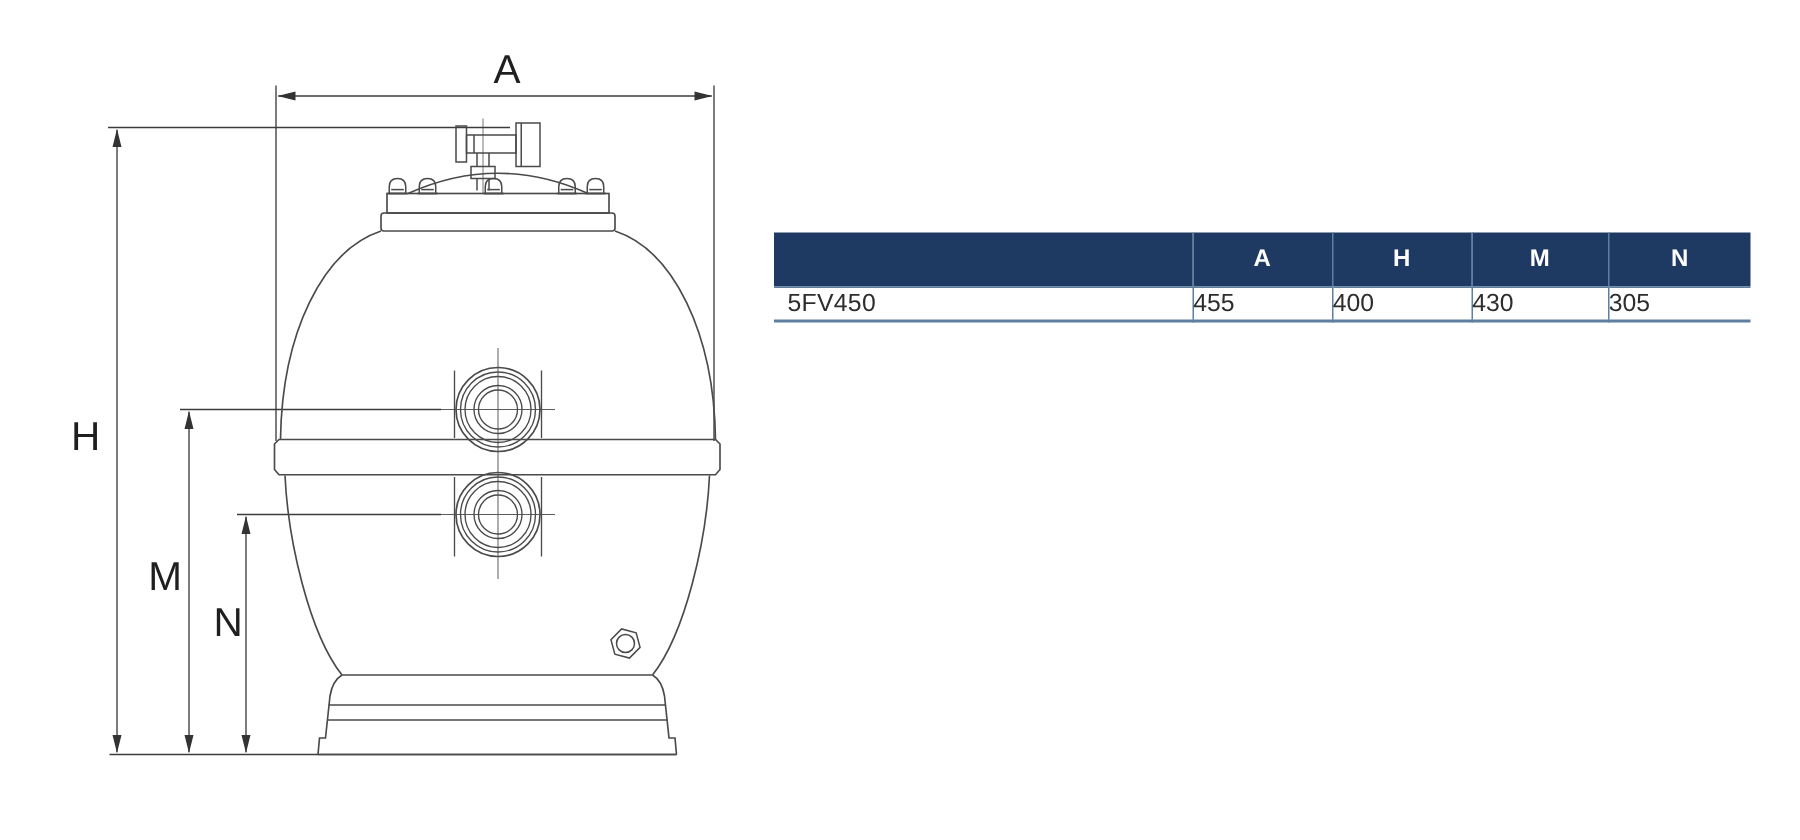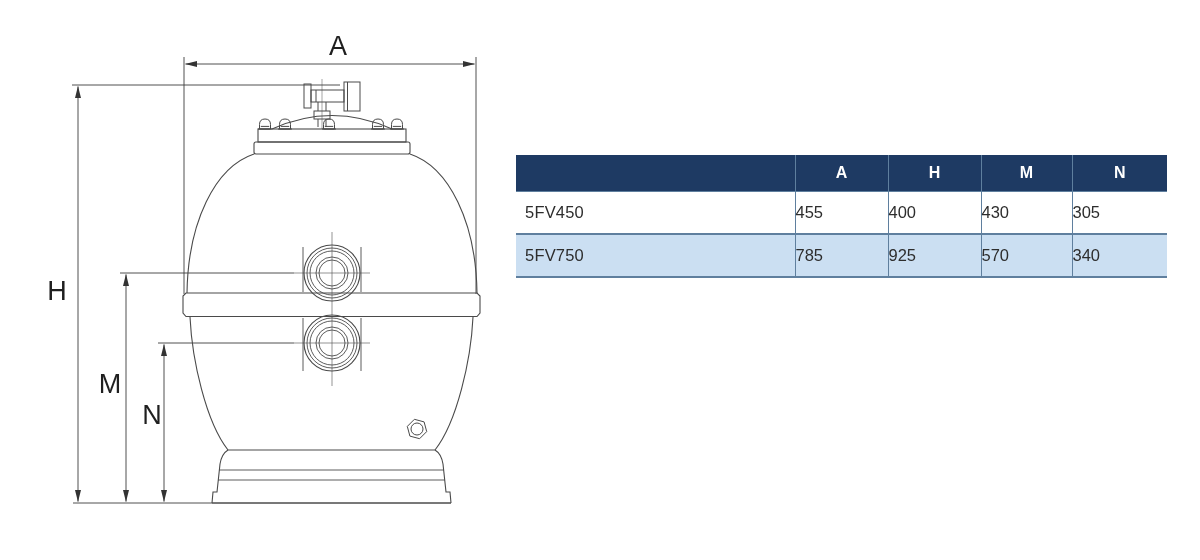--- a/index.html
+++ b/index.html
@@ -22,21 +22,21 @@
   .dims-table col.c-model{width:279px;}
   .dims-table col.c-a{width:93px;}
   .dims-table col.c-h{width:93px;}
   .dims-table col.c-m{width:91px;}
   .dims-table col.c-n{width:95px;}
   .dims-table thead tr{height:36px;}
   .dims-table thead th{
     background:#1e3a63;color:#ffffff;font-weight:bold;font-size:16px;
     text-align:center;padding:0;border-bottom:1.5px solid #5f7f9e;
   }
-  .dims-table tbody tr{height:43px;border-bottom:2px solid #5f7f9e;}
+  .dims-table tbody tr{height:23px;border-bottom:2px solid #5f7f9e;}
   .dims-table tbody tr:nth-child(even){background:#cbdff2;}
   .dims-table td{padding:0;text-align:left;}
   .dims-table td.model{text-align:left;padding-left:9px;letter-spacing:0.2px;}
   .dims-table th:nth-child(n+2),
   .dims-table td:nth-child(n+2){border-left:1.5px solid #5f7f9e;}
 </style>
 </head>
 <body>
 
 <div class="stage">
@@ -181,22 +181,15 @@
       </tr>
     </thead>
     <tbody>
       <tr>
         <td class="model">5FV450</td>
         <td>455</td>
         <td>400</td>
         <td>430</td>
         <td>305</td>
       </tr>
-      <tr>
-        <td class="model">5FV750</td>
-        <td>785</td>
-        <td>925</td>
-        <td>570</td>
-        <td>340</td>
-      </tr>
     </tbody>
   </table>
 </div>
 
 </body></html>

